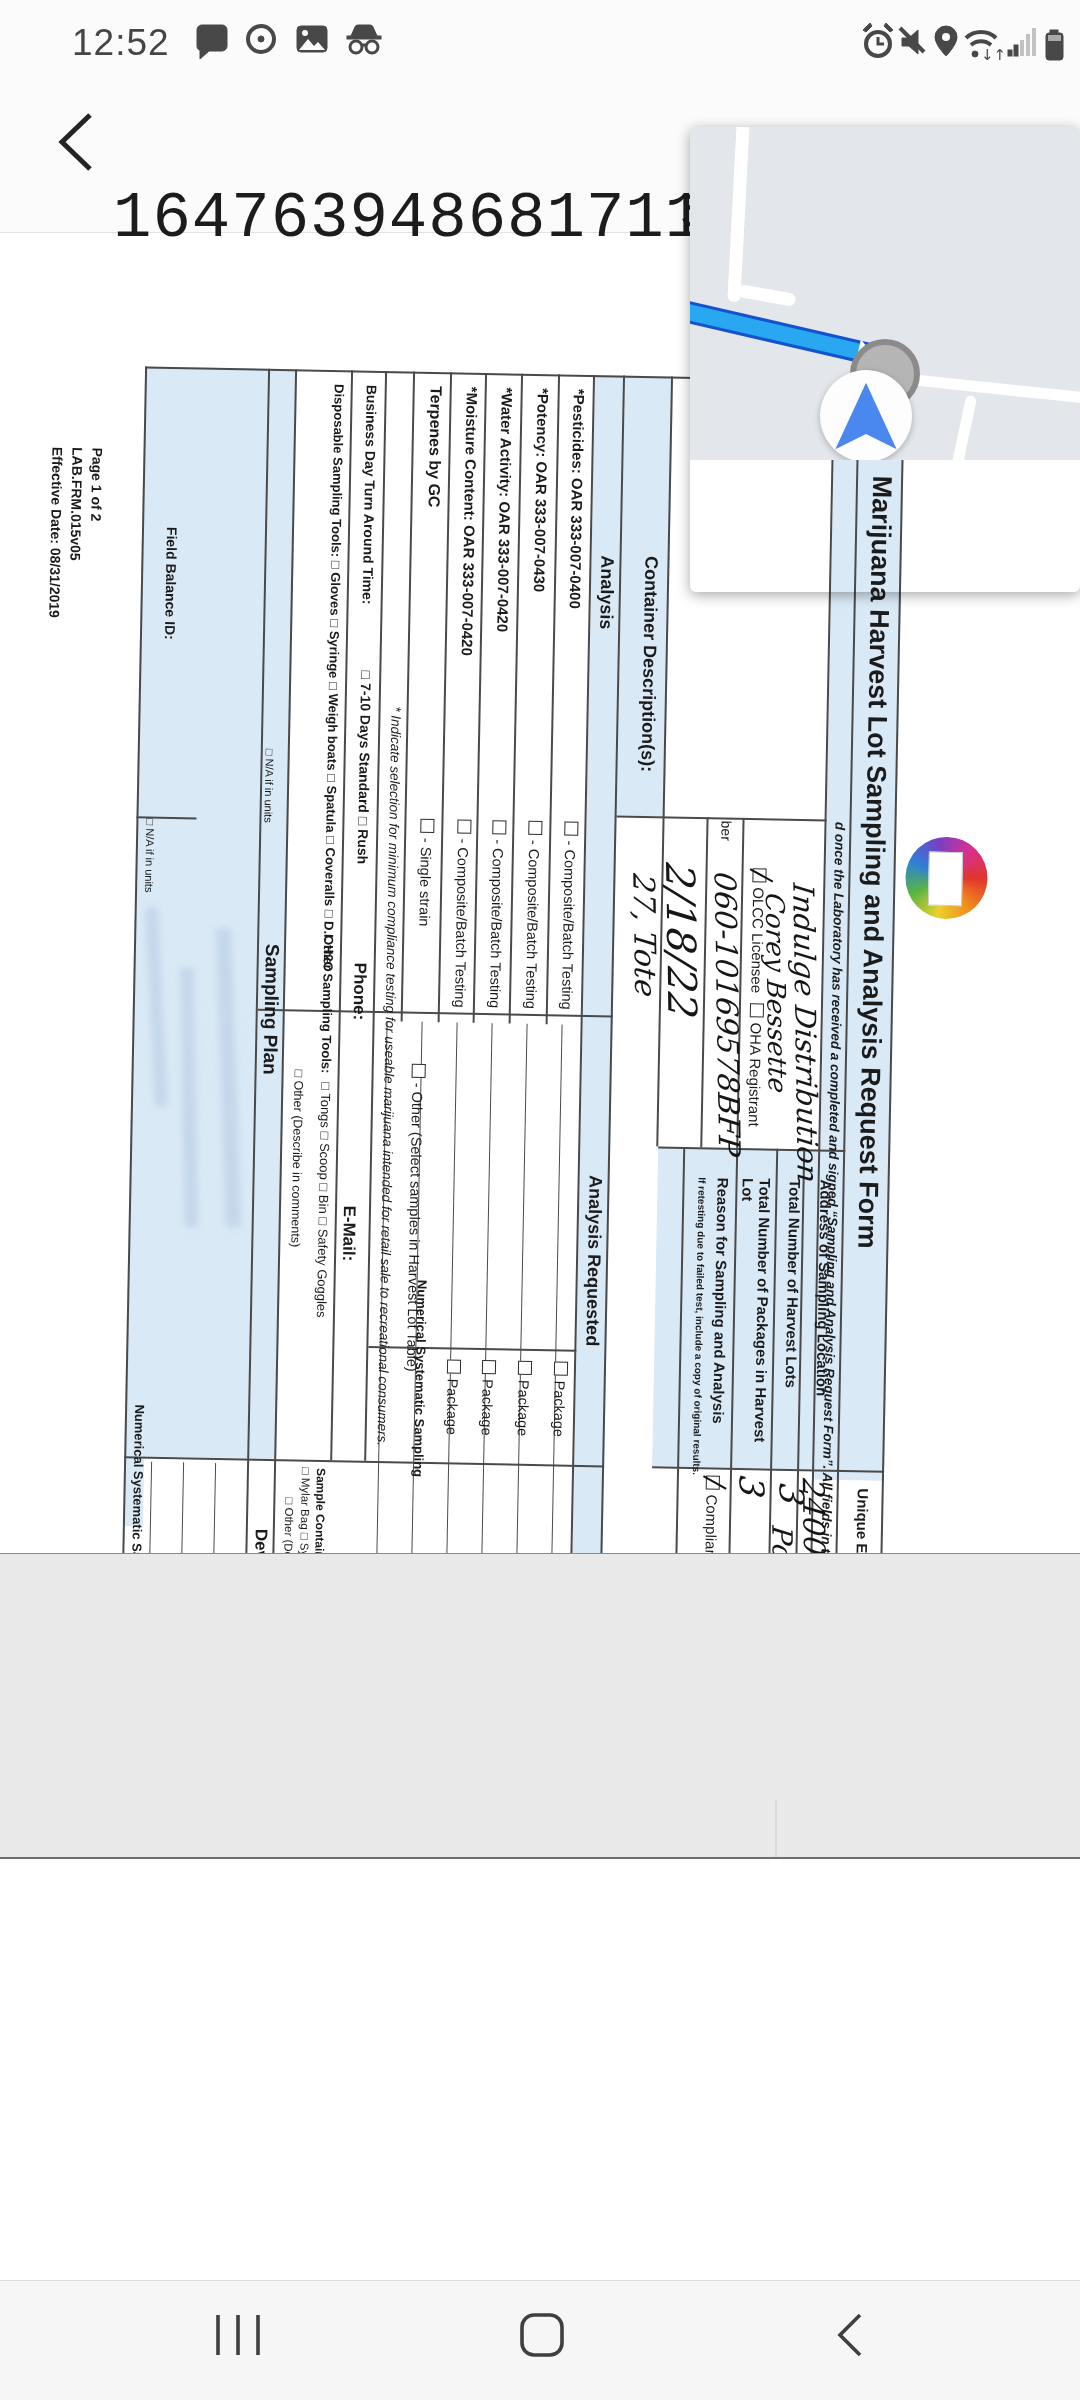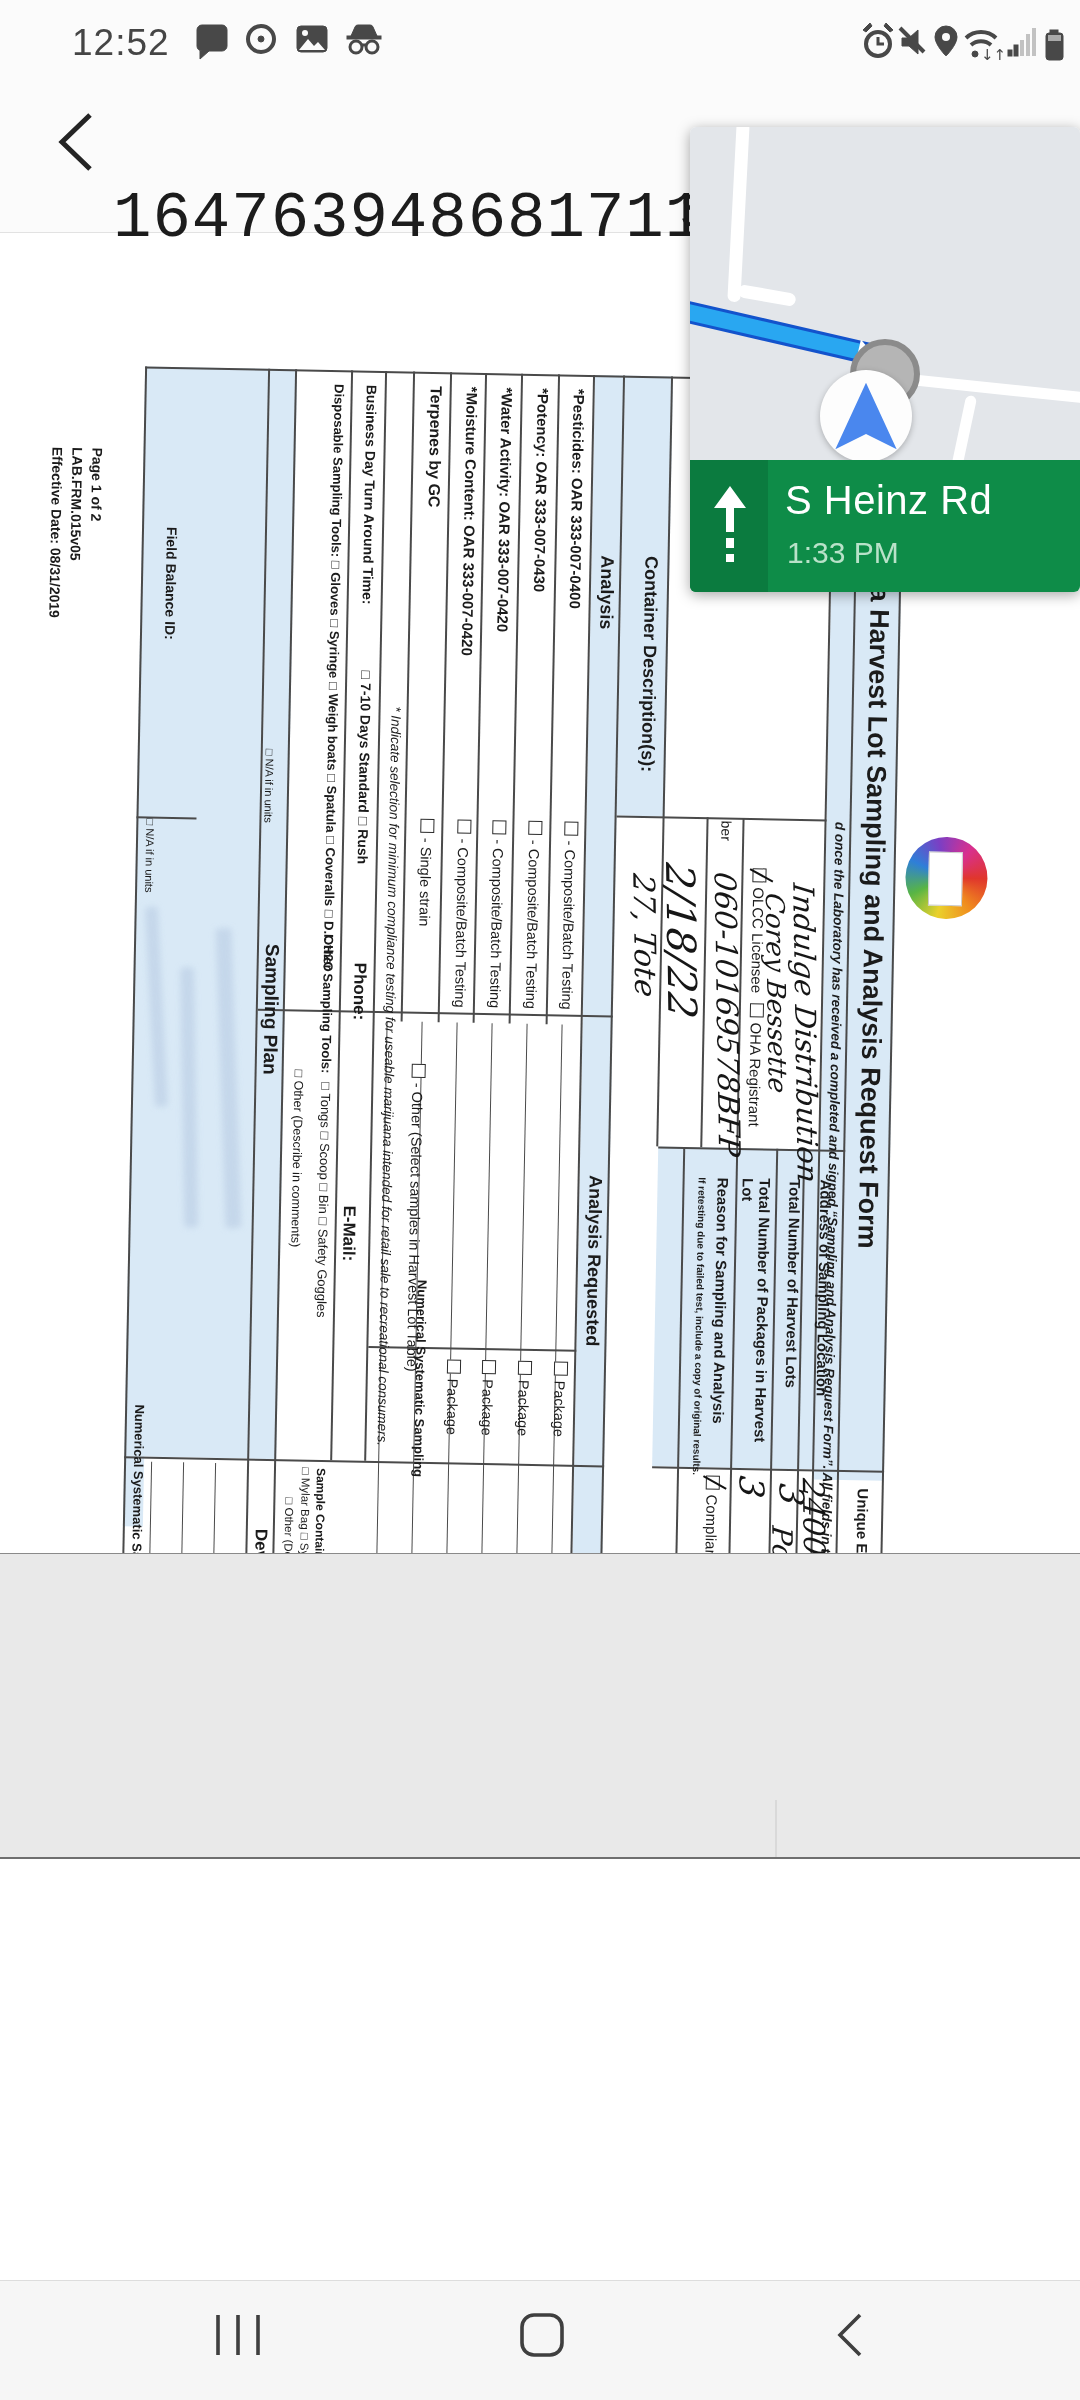--- a/index.html
+++ b/index.html
@@ -265,31 +265,20 @@
     <div class="road" style="left:268px;top:268px;width:11px;height:80px;transform:rotate(12deg)"></div>
     <div class="ab" id="route"></div>
     <div class="ab" id="routetip"></div>
     <div class="ab" id="gcirc"></div>
     <div class="ab" id="puck">
       <svg width="92" height="92" viewBox="0 0 36 36">
           <polygon points="18,5 30,31 18,25 6,31" fill="#4a87ee"></polygon>
         </svg>
     </div>
   </div>
-  <div class="ab" id="banner">
-    <div class="ab" id="bannerstrip">
-      <svg class="ab" style="left:20px;top:26px" width="40" height="84" viewBox="0 0 40 84">
-        <polygon points="20,0 36,22 24,22 24,46 16,46 16,22 4,22" fill="#ffffff"></polygon>
-        <rect x="16" y="52" width="8" height="10" fill="#ffffff"></rect>
-        <rect x="16" y="68" width="8" height="8" fill="#ffffff"></rect>
-      </svg>
-    </div>
-    <div class="ab" id="street">S Heinz Rd</div>
-    <div class="ab" id="eta">1:33 PM</div>
-  </div>
 </div>
 
 <div class="ab" id="navbar">
   <svg class="ab" style="left:210px;top:28px" width="56" height="52" viewBox="0 0 56 52">
     <line class="nv" x1="8" y1="6" x2="8" y2="46"></line>
       <line class="nv" x1="28" y1="6" x2="28" y2="46"></line>
       <line class="nv" x1="48" y1="6" x2="48" y2="46"></line>
   </svg>
   <svg class="ab" style="left:516px;top:28px" width="52" height="52" viewBox="0 0 52 52">
     <rect class="nv" x="6" y="6" width="40" height="40" rx="12"></rect>

